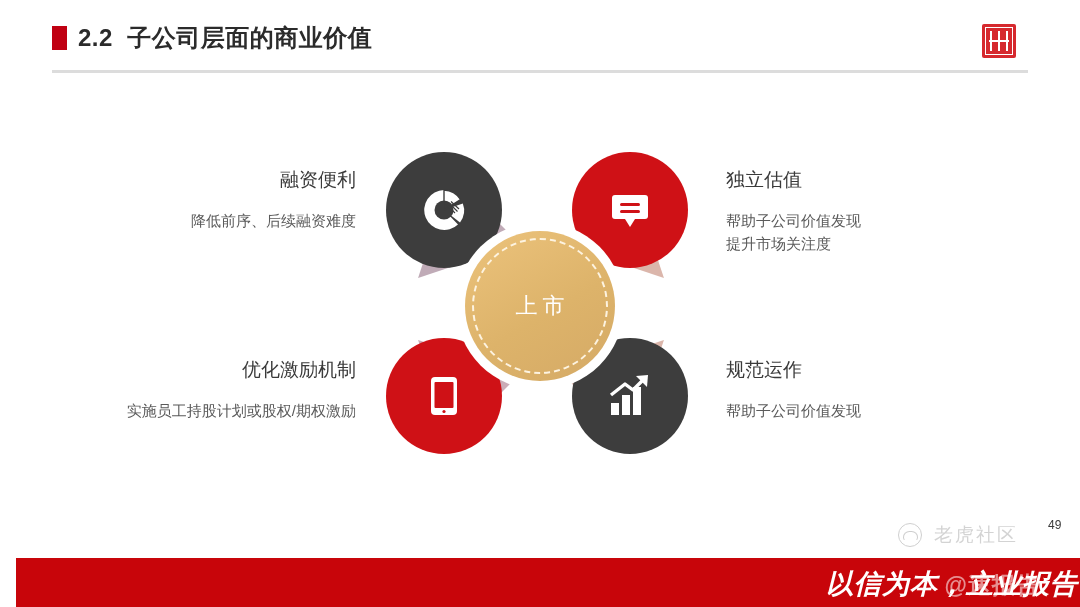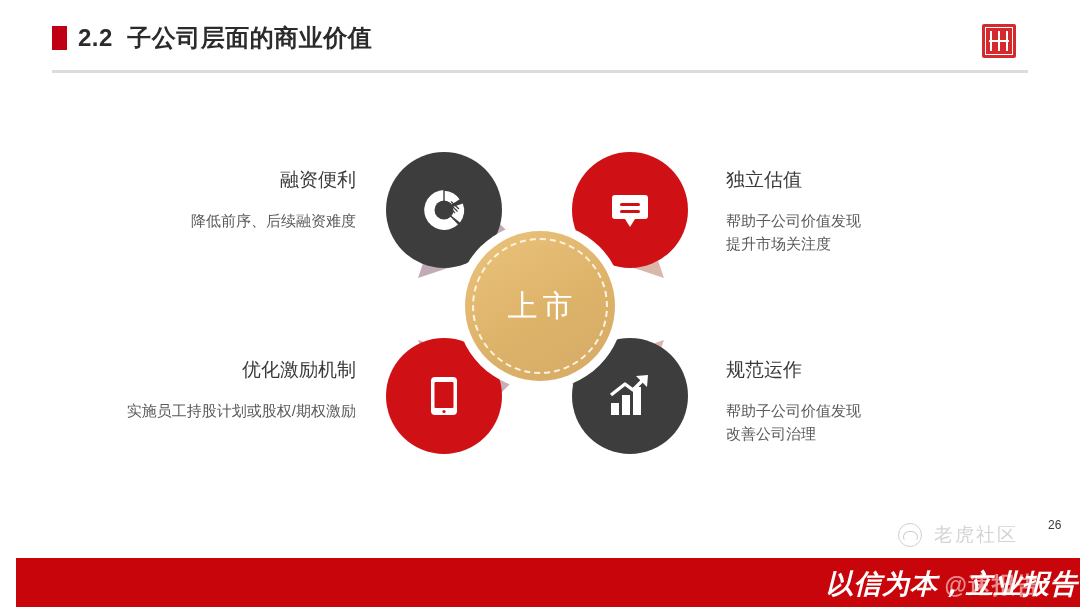--- a/index.html
+++ b/index.html
@@ -152,21 +152,21 @@
   }
   .center-dash {
     position: absolute;
     inset: 7px;
     border: 2px dashed #fdf3e0;
     border-radius: 50%;
   }
   .center-label {
     position: relative;
     color: #ffffff;
-    font-size: 30px;
+    font-size: 22px;
     font-weight: 500;
     letter-spacing: 5px;
     z-index: 2;
     text-indent: 5px;
   }
 
   .node svg { display: block; }
 
   
   .lbl {
@@ -356,28 +356,27 @@
     <div class="lbl-desc">
       <div>帮助子公司价值发现</div>
       <div>提升市场关注度</div>
     </div>
   </div>
 
   <div class="lbl right lbl-br">
     <div class="lbl-title">规范运作</div>
     <div class="lbl-desc">
       <div>帮助子公司价值发现</div>
-      <div>改善公司治理</div>
     </div>
   </div>
 
   <div class="watermark">
     <div class="wm-logo"></div>
     <div class="wm-text">老虎社区</div>
   </div>
-  <div class="page-number">26</div>
+  <div class="page-number">49</div>
 
   <div class="footer">
     <div class="footer-slogan">以信为本，立业报告</div>
     <div class="footer-wm">@速报告</div>
   </div>
 
 </div>
 
 </body></html>

